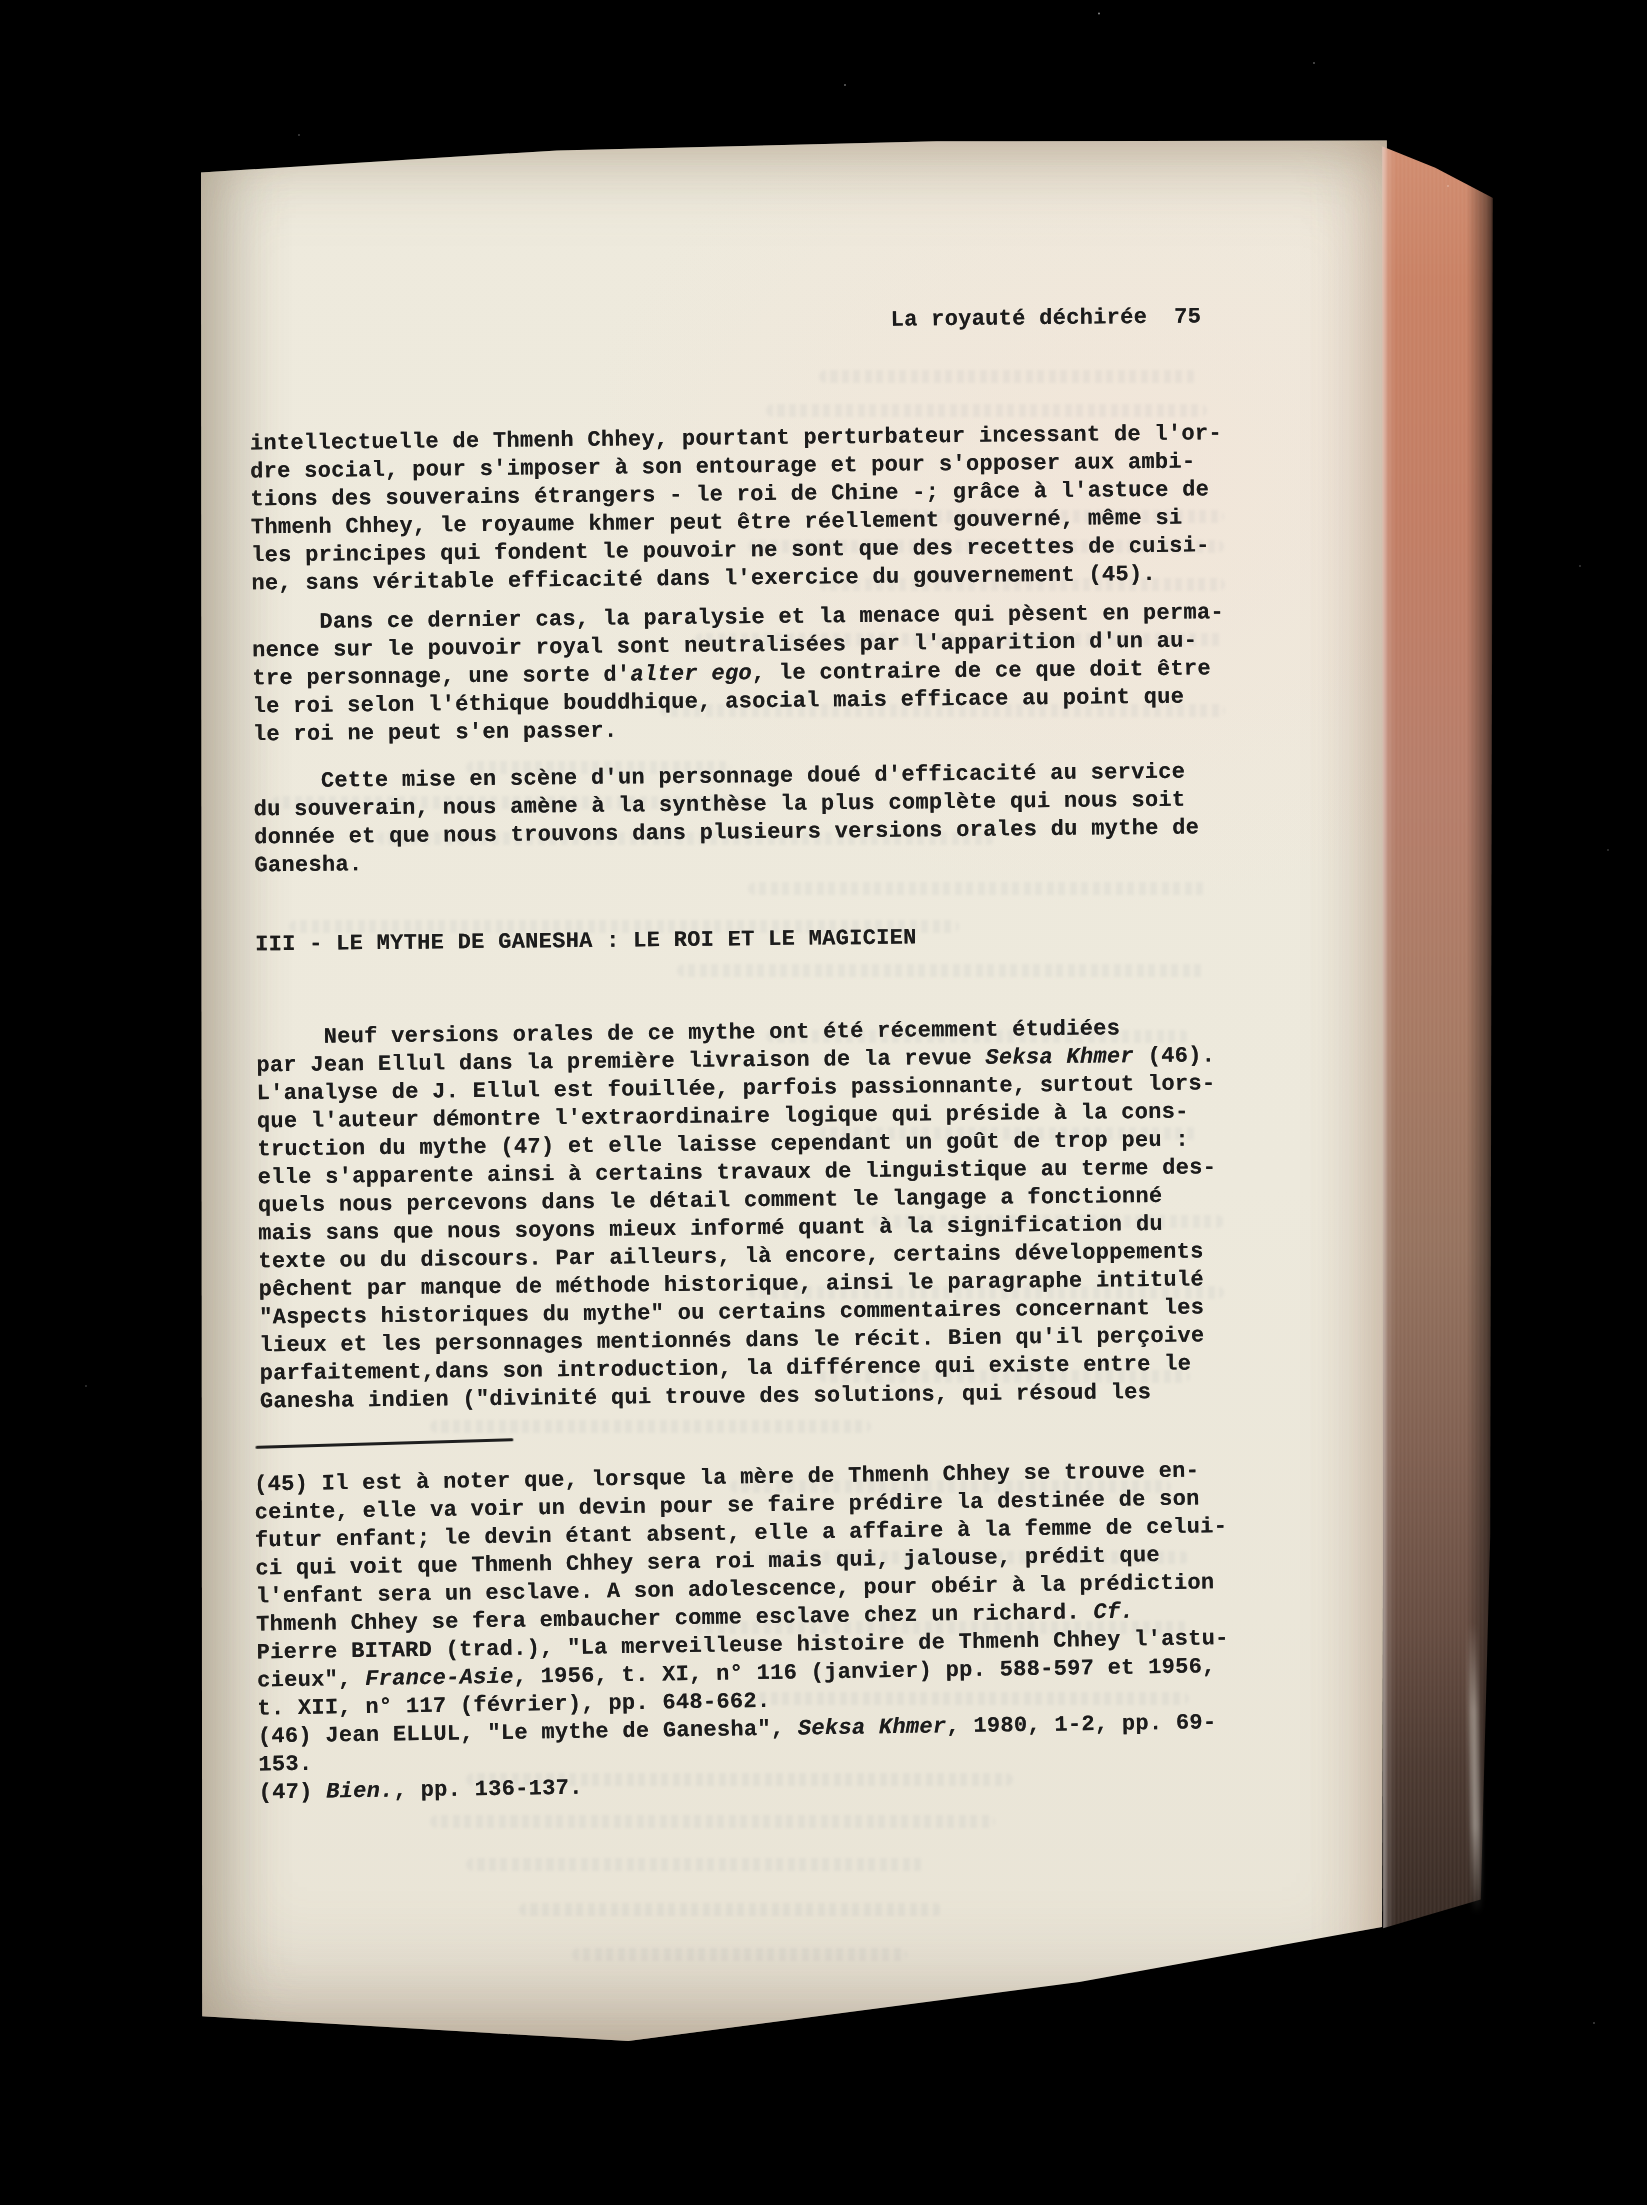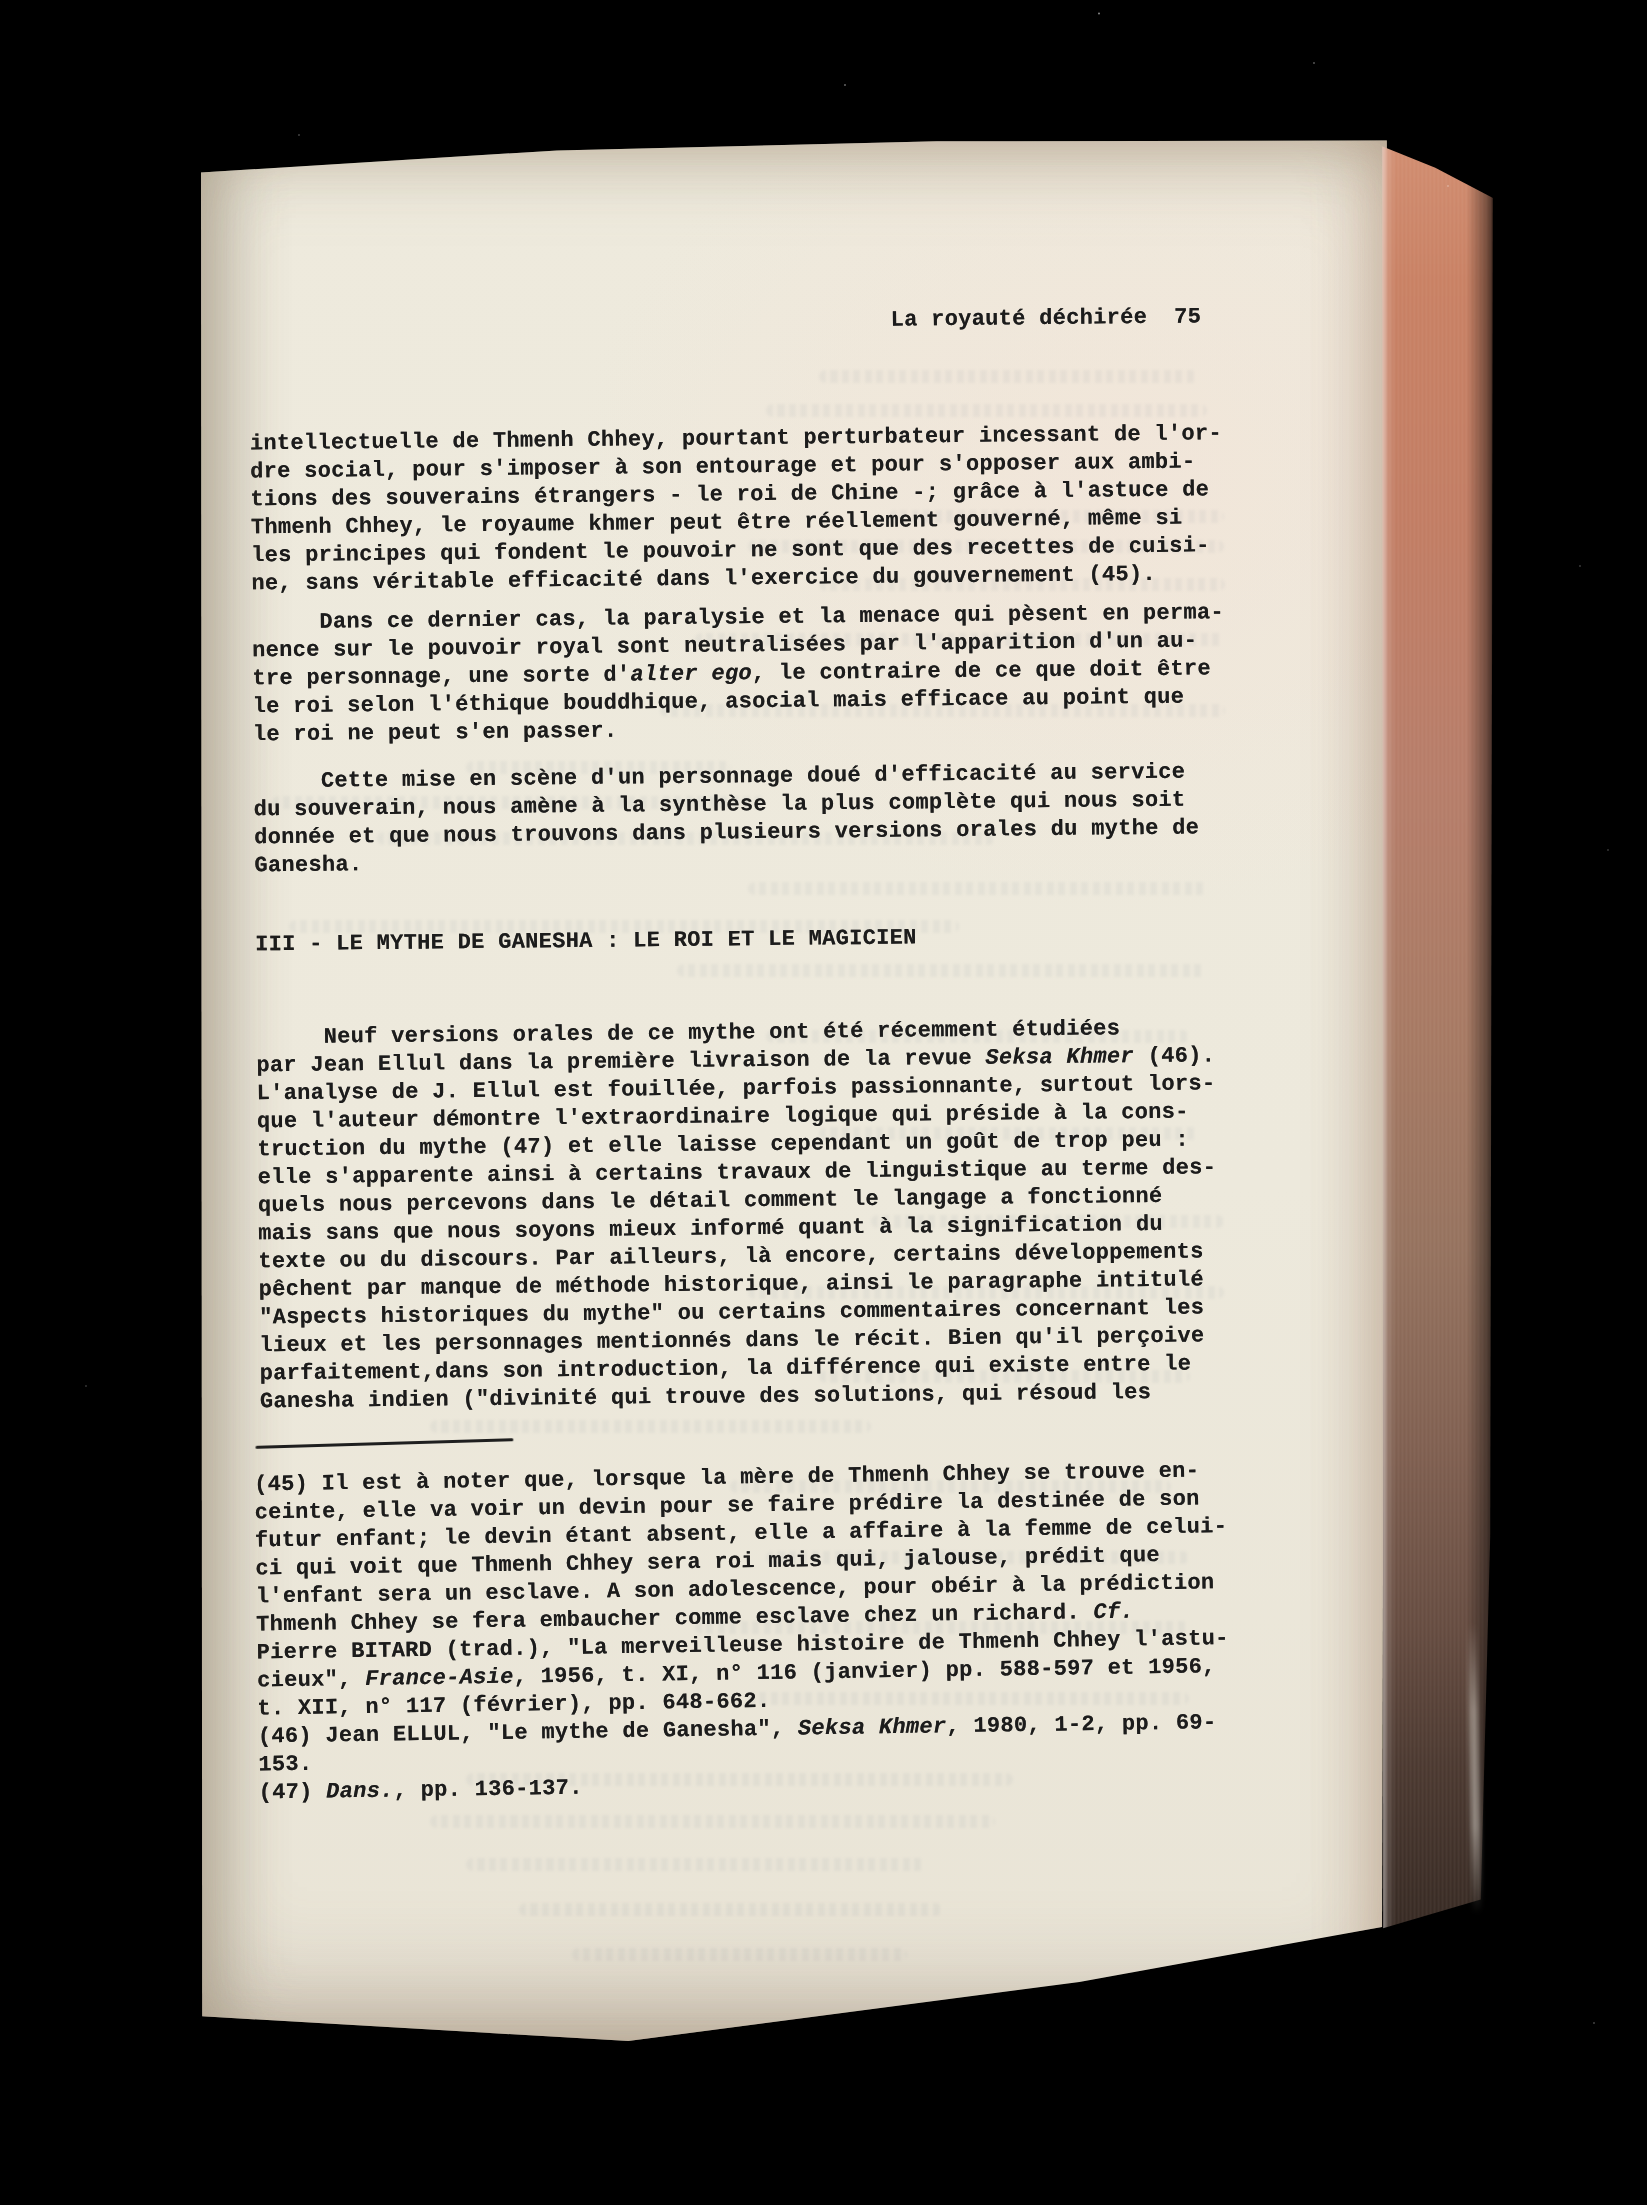--- a/index.html
+++ b/index.html
@@ -188,21 +188,21 @@
           <div class="line">ceinte, elle va voir un devin pour se faire prédire la destinée de son</div>
           <div class="line">futur enfant; le devin étant absent, elle a affaire à la femme de celui-</div>
           <div class="line">ci qui voit que Thmenh Chhey sera roi mais qui, jalouse, prédit que</div>
           <div class="line">l'enfant sera un esclave. A son adolescence, pour obéir à la prédiction</div>
           <div class="line">Thmenh Chhey se fera embaucher comme esclave chez un richard. <span class="it">Cf.</span></div>
           <div class="line">Pierre BITARD (trad.), "La merveilleuse histoire de Thmenh Chhey l'astu-</div>
           <div class="line">cieux", <span class="it">France-Asie</span>, 1956, t. XI, n° 116 (janvier) pp. 588-597 et 1956,</div>
           <div class="line">t. XII, n° 117 (février), pp. 648-662.</div>
           <div class="line">(46) Jean ELLUL, "Le mythe de Ganesha", <span class="it">Seksa Khmer</span>, 1980, 1-2, pp. 69-</div>
           <div class="line">153.</div>
-          <div class="line">(47) <span class="it">Dans.</span>, pp. 136-137.</div>
+          <div class="line">(47) <span class="it">Bien.</span>, pp. 136-137.</div>
         </div>
 
     </div>
 
     <div class="vignette"></div>
   </div>
 
   <div class="fore-edge"></div>
   <div class="edge-streak"></div>
   <div class="dust"></div>

